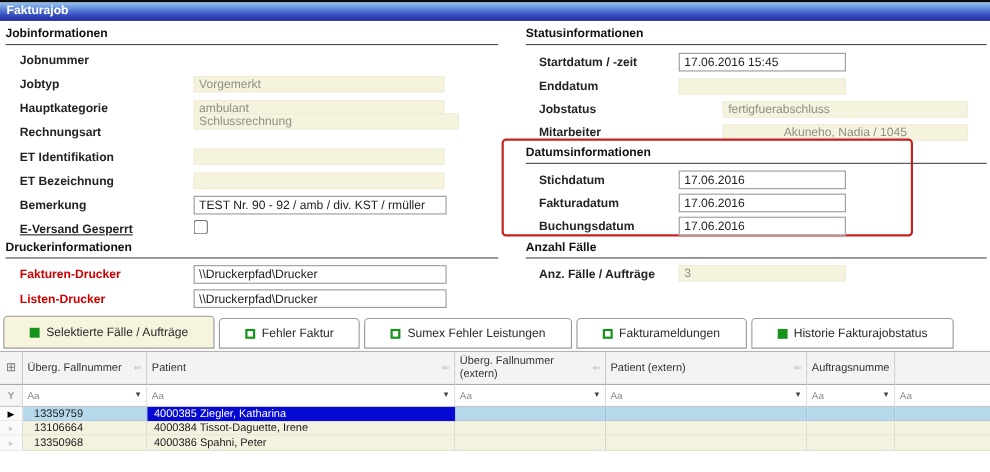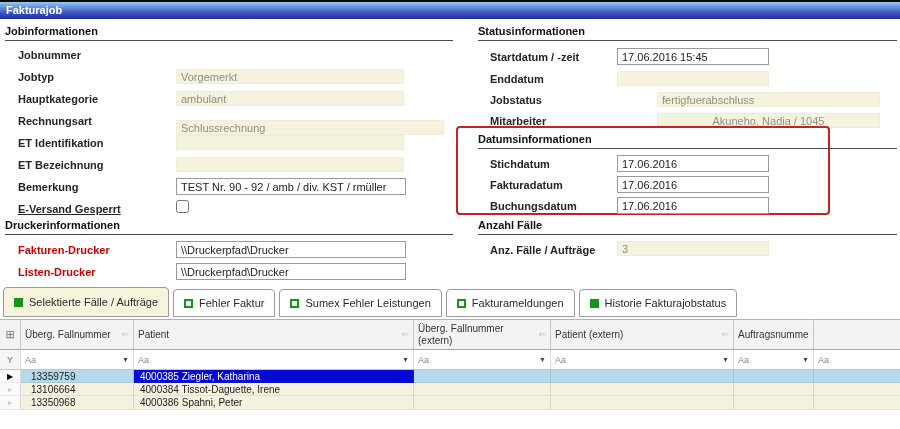--- a/index.html
+++ b/index.html
@@ -31,21 +31,21 @@
   .white { position:absolute; background:#fff; border:1px solid #9a9a9a;
            font-size:11px; color:#222; padding:0 4px; height:17px; }
   .cb { position:absolute; width:13px; height:13px; margin:0; }
 
   .redbox { position:absolute; border:2px solid #c72222; border-radius:4px; background:transparent; }
 
   
   .tabbar { position:absolute; left:3px; top:287px; height:30px; display:flex; gap:4px; align-items:flex-end; }
   .tab { border:1px solid #999; border-radius:4px 4px 0 0; background:#fff;
          font-size:11px; color:#2a2a2a; display:flex; align-items:center; gap:6px;
-         padding:0 10px; height:28px; white-space:nowrap; cursor:default; }
+         padding:0 23px; height:28px; white-space:nowrap; cursor:default; }
   .tab.active { background:#f7f4dd; height:30px; }
   .sq { width:9px; height:9px; display:inline-block; flex:0 0 auto; }
   .sq.filled { background:#17931b; }
   .sq.outline { background:#fff; border:2px solid #17931b; }
 
   
   .hc { position:absolute; background:#f3f3f3; border-top:1px solid #b3b3b3;
         border-right:1px solid #c6c6c6; border-bottom:1px solid #a9a9a9;
         font-size:10px; color:#333; display:flex; align-items:center;
         padding:1px 4px; line-height:1.15; }
@@ -84,21 +84,21 @@
 
   <div class="lbl" style="left:18px; top:49px;">Jobnummer</div>
 
   <div class="lbl" style="left:18px; top:71px;">Jobtyp</div>
   <input class="beige" style="left: 176px; top: 69px; width: 228px;" readonly="" value="Vorgemerkt">
 
   <div class="lbl" style="left:18px; top:93px;">Hauptkategorie</div>
   <input class="beige" style="left: 176px; top: 91px; width: 228px;" readonly="" value="ambulant">
 
   <div class="lbl" style="left:18px; top:115px;">Rechnungsart</div>
-  <input class="beige" style="left: 176px; top: 120px; width: 268px;" readonly="" value="Schlussrechnung">
+  <input class="beige" style="left: 176px; top: 103px; width: 241px;" readonly="" value="Schlussrechnung">
 
   <div class="lbl" style="left:18px; top:137px;">ET Identifikation</div>
   <input class="beige" style="left: 176px; top: 135px; width: 228px;" readonly="" value="">
 
   <div class="lbl" style="left:18px; top:159px;">ET Bezeichnung</div>
   <input class="beige" style="left: 176px; top: 157px; width: 228px;" readonly="" value="">
 
   <div class="lbl" style="left:18px; top:181px;">Bemerkung</div>
   <input class="white" style="left: 176px; top: 178px; width: 230px;" value="TEST Nr. 90 - 92 / amb / div. KST / rmüller">
 

